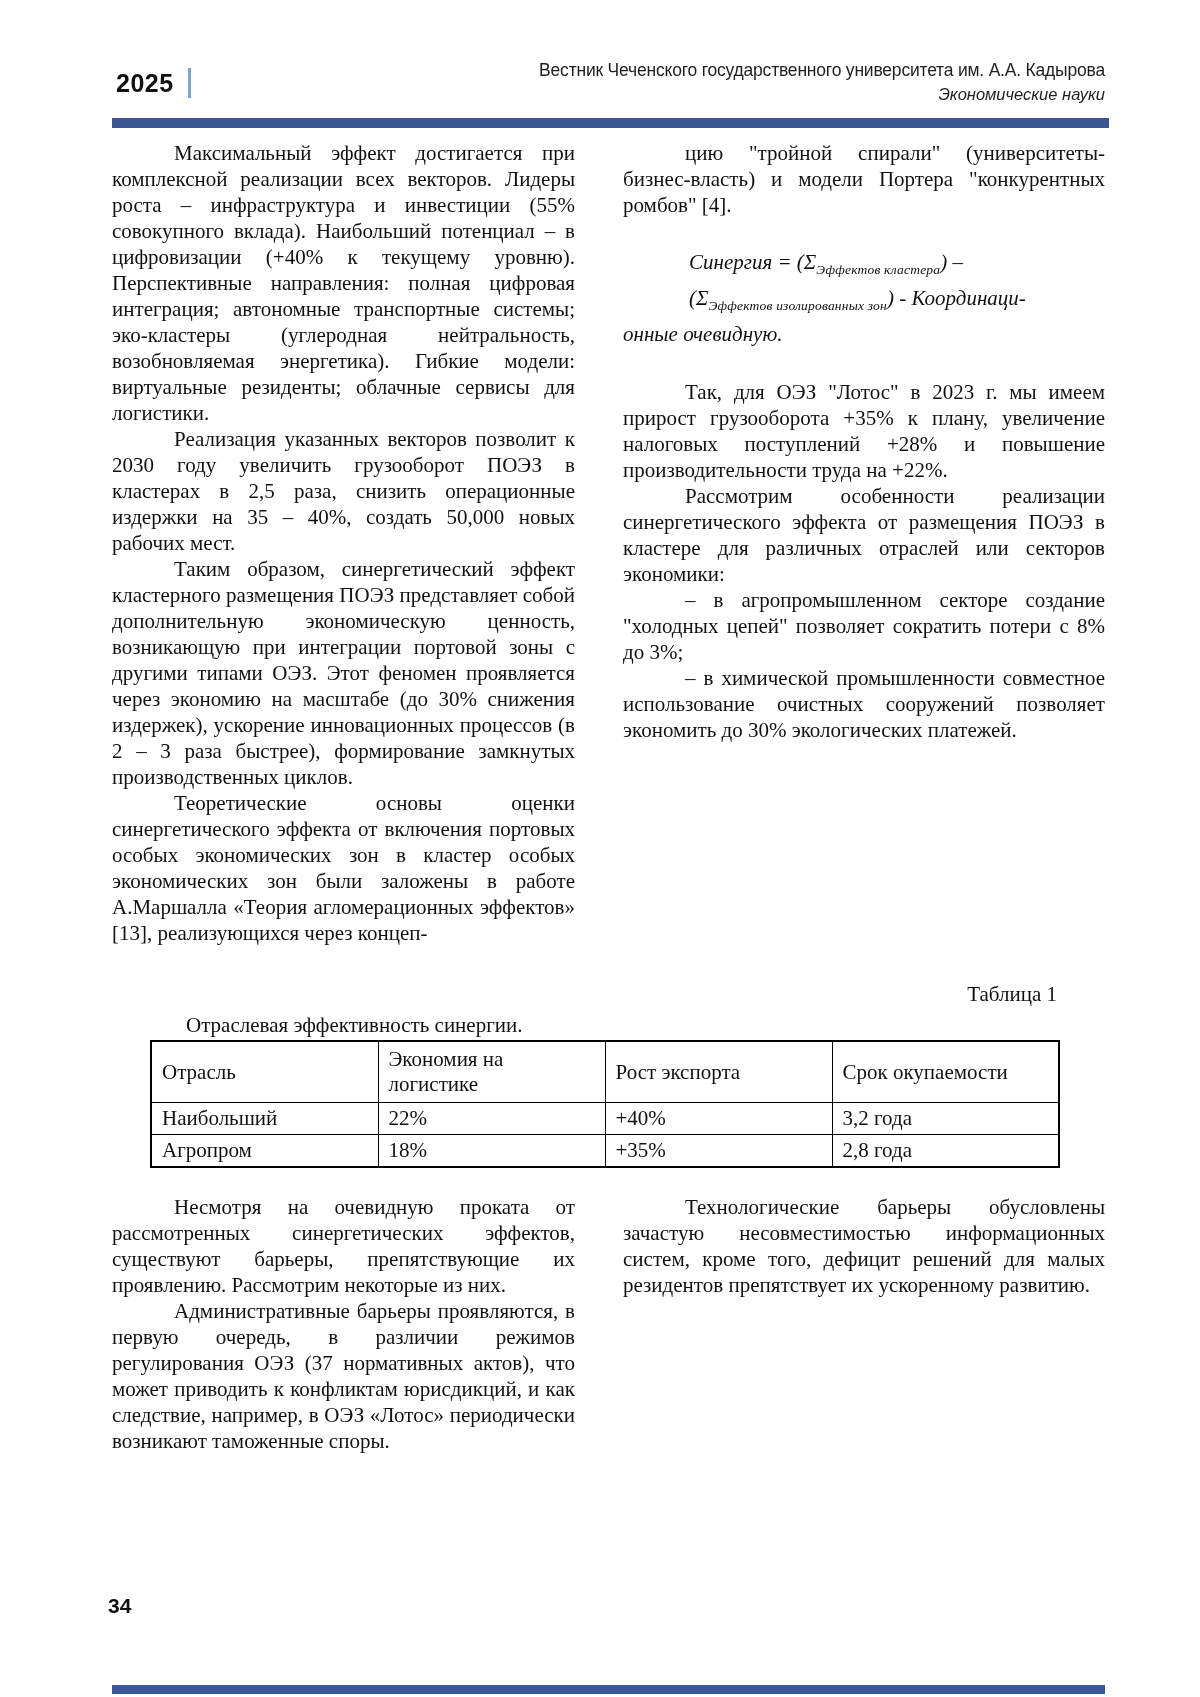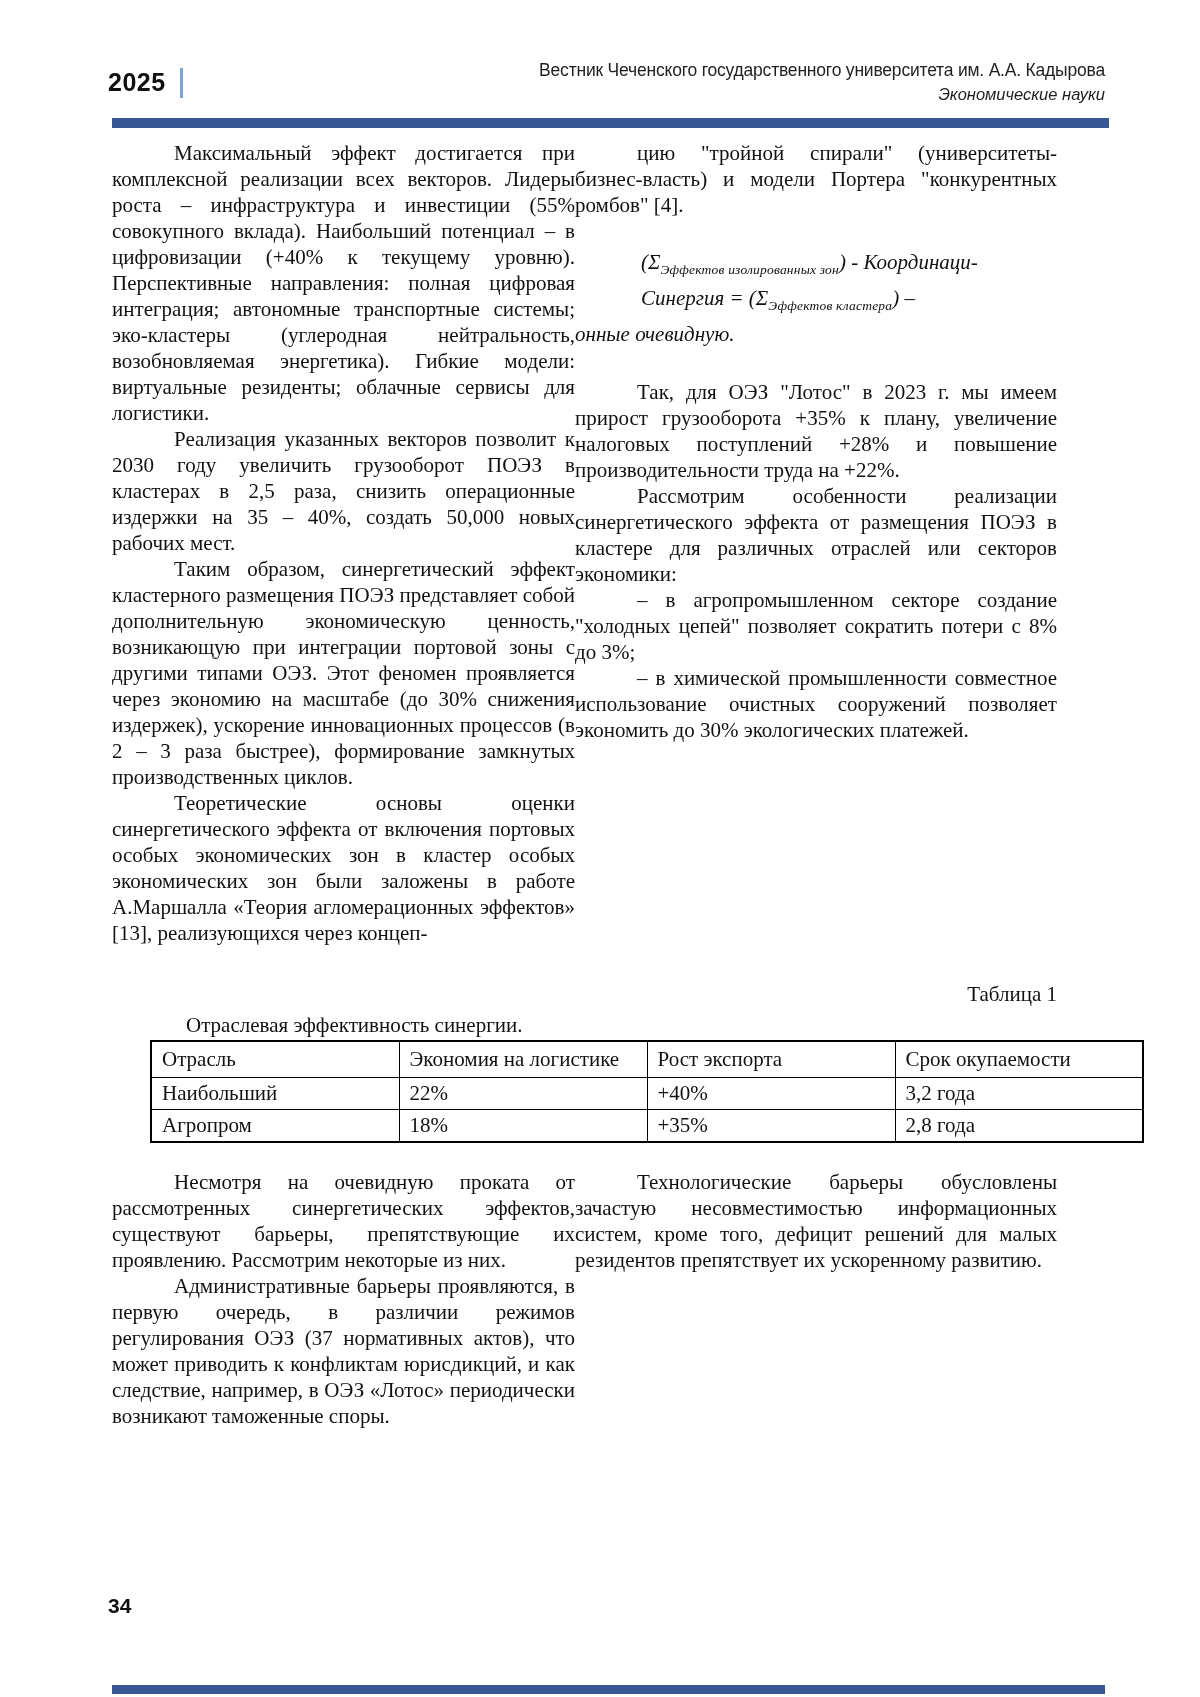--- a/index.html
+++ b/index.html
@@ -3,40 +3,40 @@
 <meta charset="utf-8">
 <style>
   html,body { margin:0; padding:0; background:#ffffff; }
   .page {
     position:relative; width:1200px; height:1697px; margin:0 auto;
     background:#ffffff; color:#111; overflow:hidden;
     font-family:"Liberation Serif", serif;
   }
   
   .header { padding:60px 95px 0 108px; display:flex; justify-content:space-between; align-items:flex-start; }
-  .year-wrap { display:flex; gap:14px; padding-top:8px; }
+  .year-wrap { display:flex; align-items:center; gap:14px; padding-top:8px;margin-left:8px; }
   .year { font-family:"Liberation Sans", sans-serif; font-weight:bold; font-size:25px; letter-spacing:.5px; color:#101010; }
   .year-divider { width:3px; height:30px; background:#7aa3d6; }
   .title-block { text-align:right; }
   .journal-title { font-family:"Liberation Sans", sans-serif; font-size:17.5px; color:#1f1f1f; letter-spacing:-.2px; }
   .journal-section { font-family:"Liberation Sans", sans-serif; font-style:italic; font-size:16.5px; color:#1f1f1f; margin-top:4px; }
   .rule-top { margin:14px 91px 0 112px; height:10px; background:#3a5795; }
   
-  .cols { display:flex; padding:12px 95px 0 112px; }
+  .cols { display:flex; gap:48px; padding:12px 95px 0 112px; }
   .col-left  { width:463px; }
   .col-right { width:482px; }
   p.body { margin:0; font-size:21px; line-height:26px; text-align:justify; text-indent:62px; }
   
   .formula { margin:30px 0; font-style:italic; font-size:21px; line-height:29px; }
   .f-indent { padding-left:66px; }
   .formula sub { font-size:13.5px; font-style:italic; letter-spacing:.2px; }
   
   .table-label { margin:36px 95px 0 0; padding-right:48px; text-align:right; font-size:21px; }
   .table-caption { margin:6px 12px 2px 186px; font-size:21px; }
-  table.synergy { margin-left:150px; width:994px; border-collapse:collapse; border:2px solid #000; font-size:21px; table-layout:fixed; }
+  table.synergy { margin-left:150px; width:910px; border-collapse:collapse; border:2px solid #000; font-size:21px; table-layout:fixed; }
   table.synergy th, table.synergy td {
     border:1px solid #000; padding:3px 10px; text-align:left;
     font-weight:normal; vertical-align:middle; line-height:25px;
   }
   table.synergy th { padding-top:5px; padding-bottom:5px; }
   
   .cols.bottom { padding-top:26px; }
   
   .footer-page { position:absolute; left:108px; top:1594px; font-family:"Liberation Sans", sans-serif; font-weight:bold; font-size:21px; color:#101010; }
   .rule-bottom { position:absolute; left:112px; bottom:3px; width:993px; height:9px; background:#3a5795; }
@@ -61,22 +61,22 @@
   <div class="cols">
     <div class="col-left">
       <p class="body">Максимальный эффект достигается при комплексной реализации всех векторов. Лидеры роста – инфраструктура и инвестиции (55% совокупного вклада). Наибольший потенциал – в цифровизации (+40% к текущему уровню). Перспективные направления: полная цифровая интеграция; автономные транспортные системы; эко-кластеры (углеродная нейтральность, возобновляемая энергетика). Гибкие модели: виртуальные резиденты; облачные сервисы для логистики.</p>
       <p class="body">Реализация указанных векторов позволит к 2030 году увеличить грузооборот ПОЭЗ в кластерах в 2,5 раза, снизить операционные издержки на 35 – 40%, создать 50,000 новых рабочих мест.</p>
       <p class="body">Таким образом, синергетический эффект кластерного размещения ПОЭЗ представляет собой дополнительную экономическую ценность, возникающую при интеграции портовой зоны с другими типами ОЭЗ. Этот феномен проявляется через экономию на масштабе (до 30% снижения издержек), ускорение инновационных процессов (в 2 – 3 раза быстрее), формирование замкнутых производственных циклов.</p>
       <p class="body">Теоретические основы оценки синергетического эффекта от включения портовых особых экономических зон в кластер особых экономических зон были заложены в работе А.Маршалла «Теория агломерационных эффектов» [13], реализующихся через концеп-</p>
     </div>
     <div class="col-right">
       <p class="body">цию "тройной спирали" (университеты-бизнес-власть) и модели Портера "конкурентных ромбов" [4].</p>
       <div class="formula">
+        <div class="f-indent"><span>Синергия = (Σ</span><sub>Эффектов кластера</sub><span>) –</span></div>
         <div class="f-indent"><span>(Σ</span><sub>Эффектов изолированных зон</sub><span>) - Координаци-</span></div>
-        <div class="f-indent"><span>Синергия = (Σ</span><sub>Эффектов кластера</sub><span>) –</span></div>
         <div>онные очевидную.</div>
       </div>
       <p class="body">Так, для ОЭЗ "Лотос" в 2023 г. мы имеем прирост грузооборота +35% к плану, увеличение налоговых поступлений +28% и повышение производительности труда на +22%.</p>
       <p class="body">Рассмотрим особенности реализации синергетического эффекта от размещения ПОЭЗ в кластере для различных отраслей или секторов экономики:</p>
       <p class="body">– в агропромышленном секторе создание "холодных цепей" позволяет сократить потери с 8% до 3%;</p>
       <p class="body">– в химической промышленности совместное использование очистных сооружений позволяет экономить до 30% экологических платежей.</p>
     </div>
   </div>
 
   <div class="table-label">Таблица 1</div>

